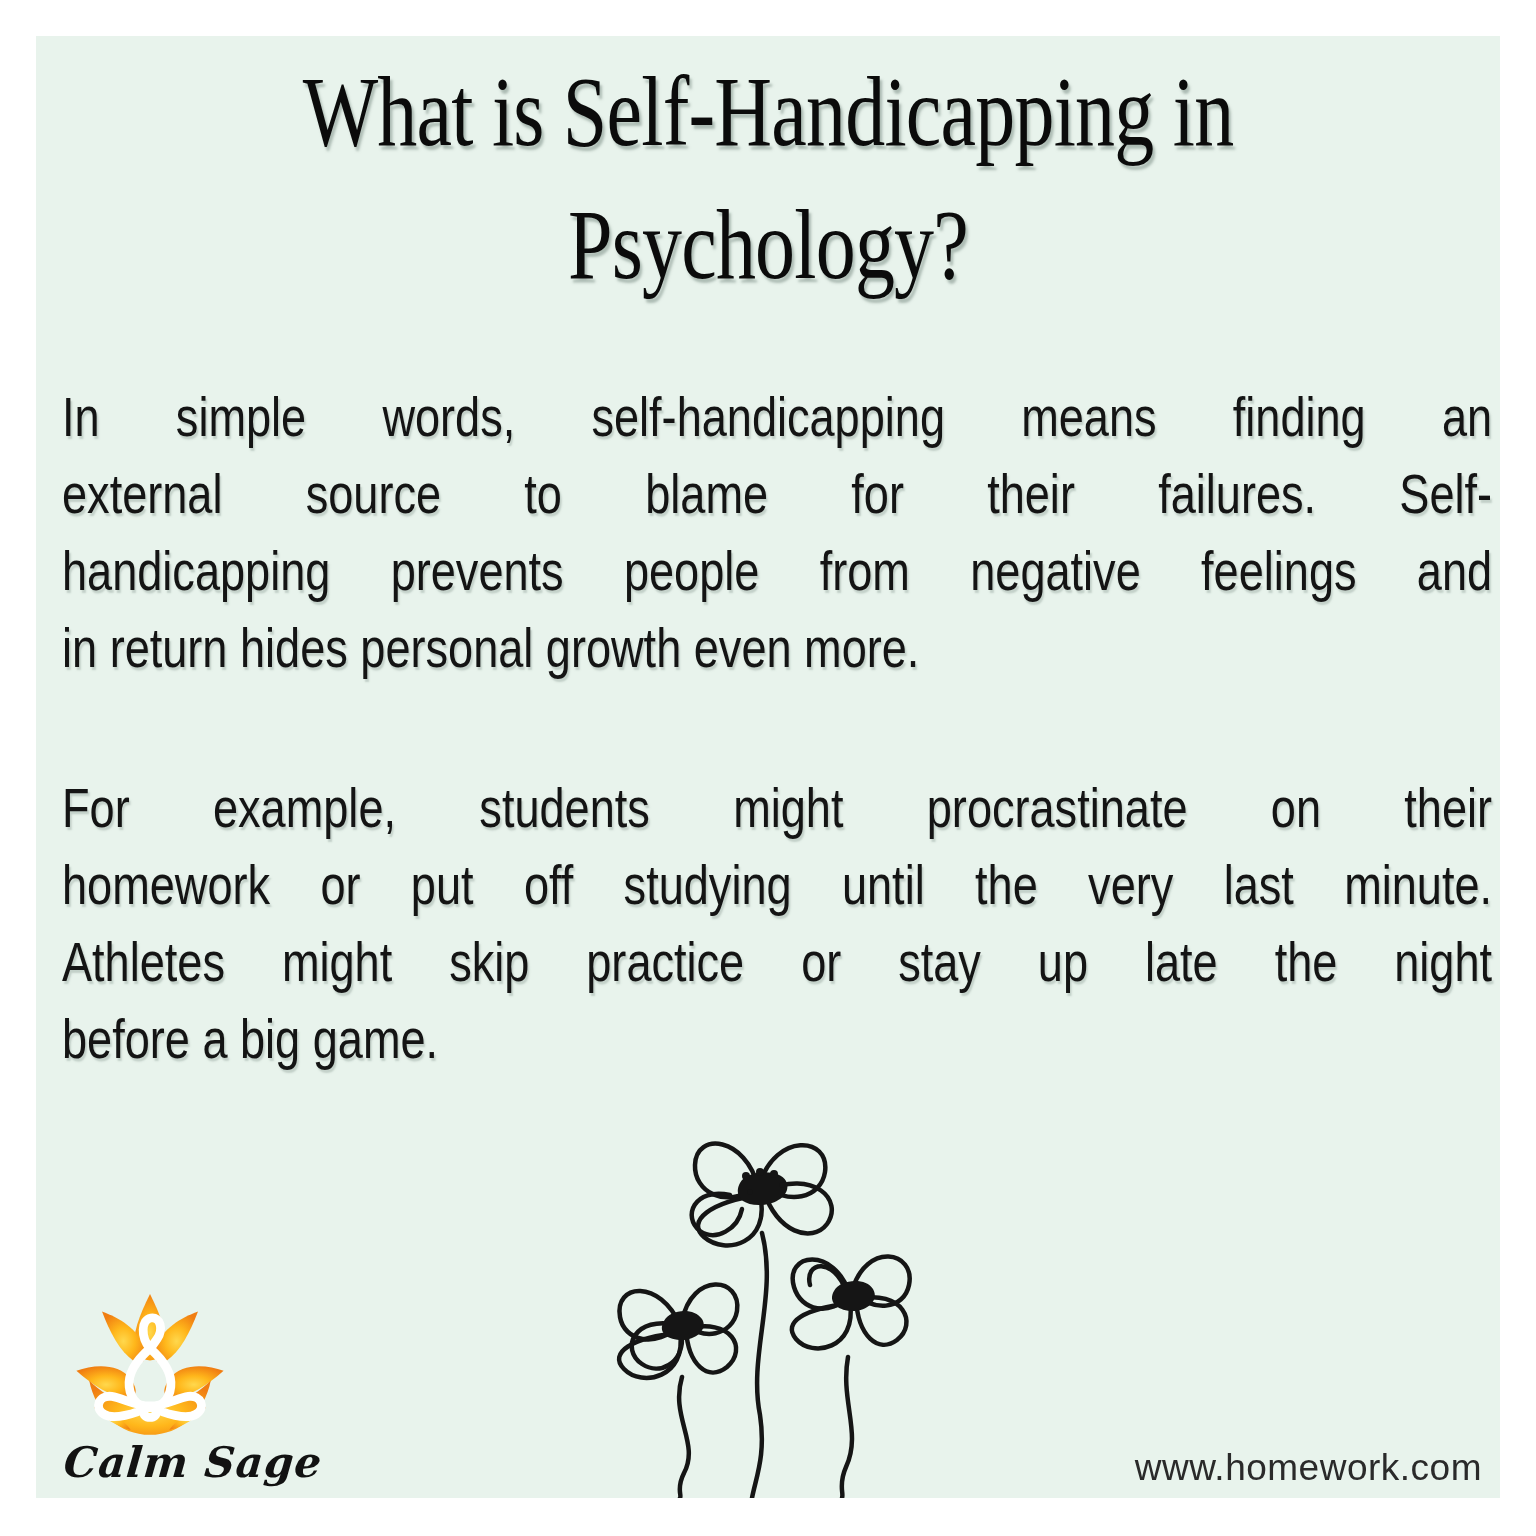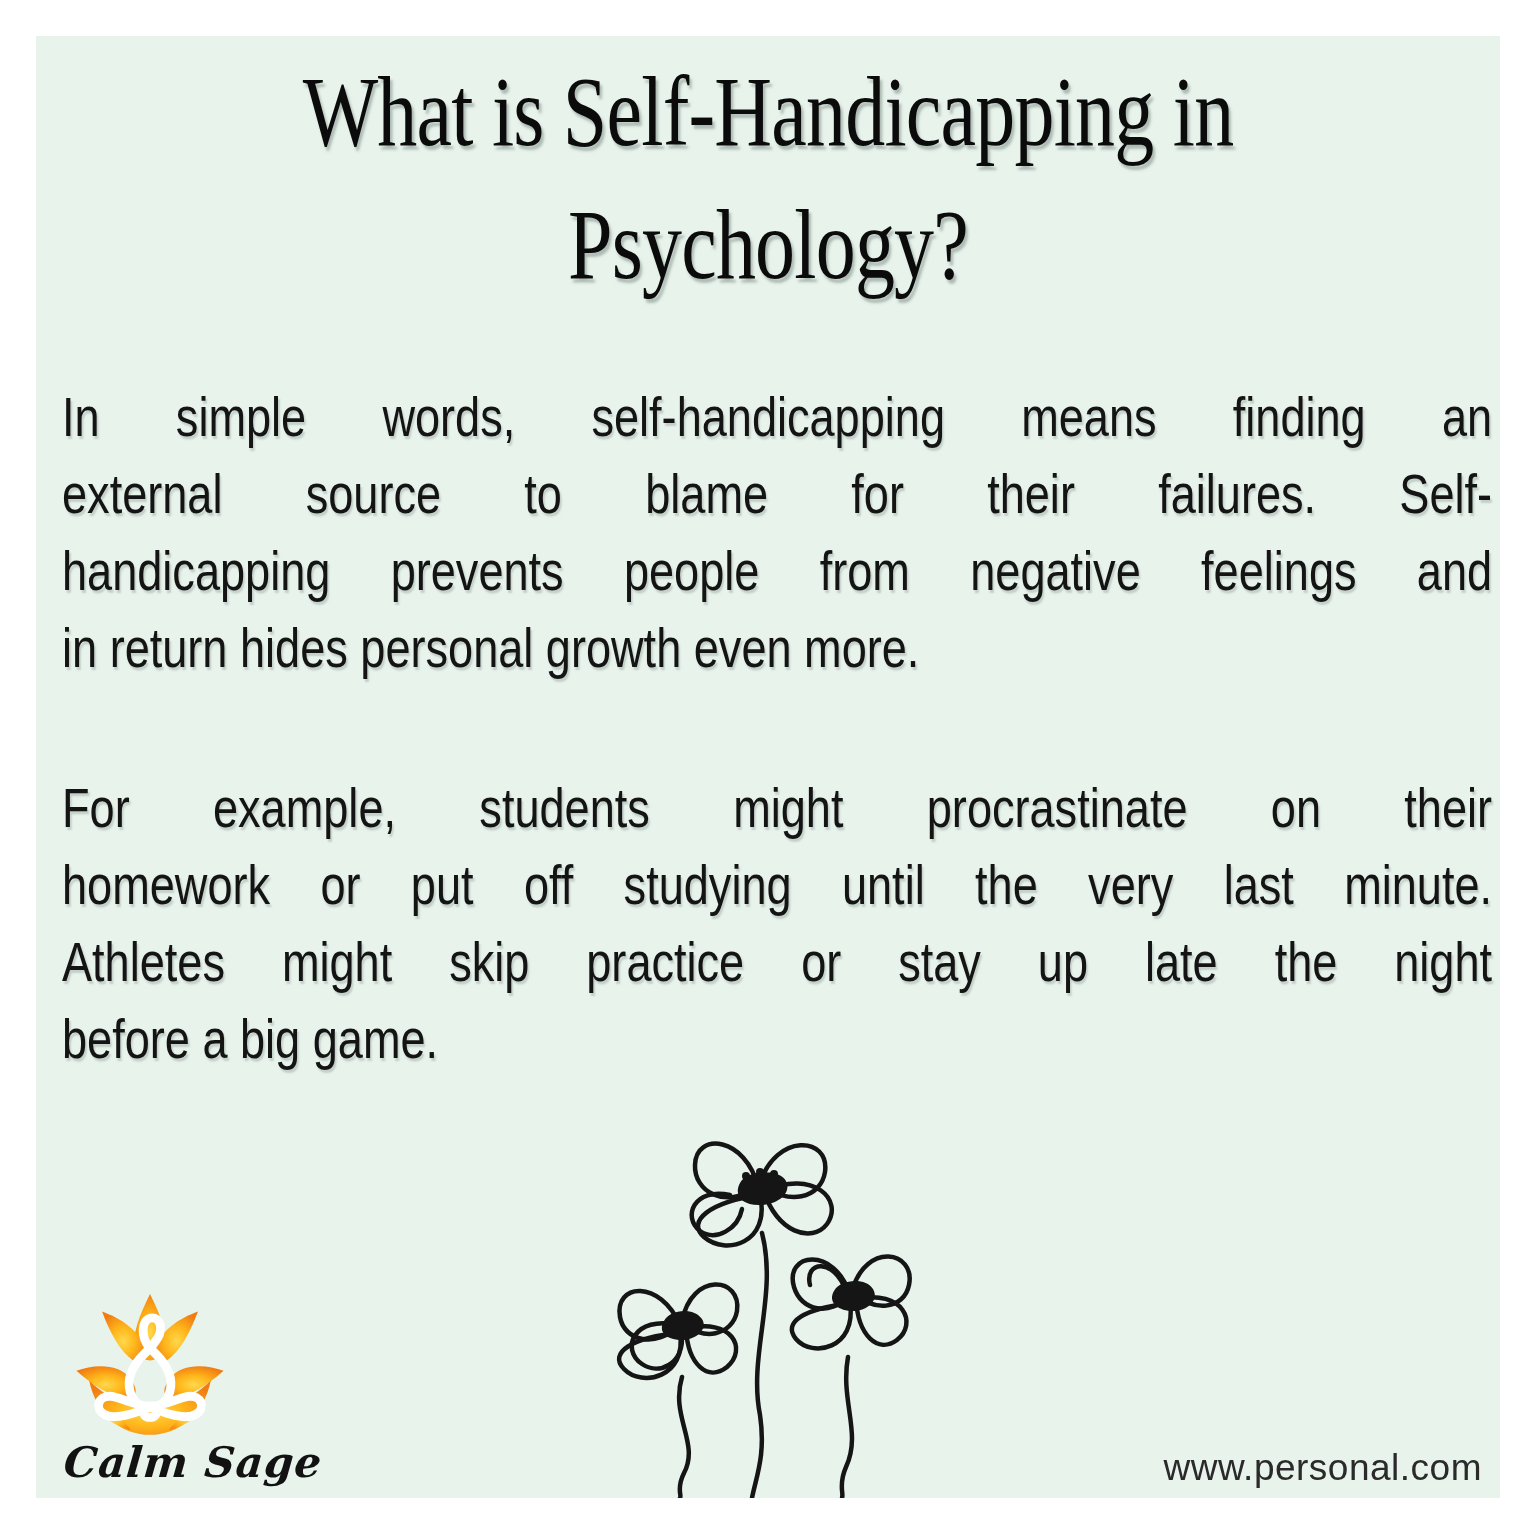--- a/index.html
+++ b/index.html
@@ -170,13 +170,13 @@
       <path d="M100,78 C88,64 89,42 101,40 C113,38 117,54 109,66 C105,72 102,76 100,78 Z"></path>
       <path d="M100,78 C84,92 72,108 74,126 C76,146 90,152 100,152 C110,152 124,146 126,126 C128,108 116,92 100,78 Z"></path>
       <path d="M100,150 C82,160 54,168 42,160 C30,152 36,136 52,138 C66,140 82,150 100,150 C118,150 134,140 148,138 C164,136 170,152 158,160 C146,168 118,160 100,150 Z"></path>
       <path d="M93,156 C88,167 112,167 107,156"></path>
     </g>
   </svg>
 </div>
 
 <div class="brand-script">Calm Sage</div>
 
-<div class="website">www.personal.com</div>
+<div class="website">www.homework.com</div>
 
 </body></html>

